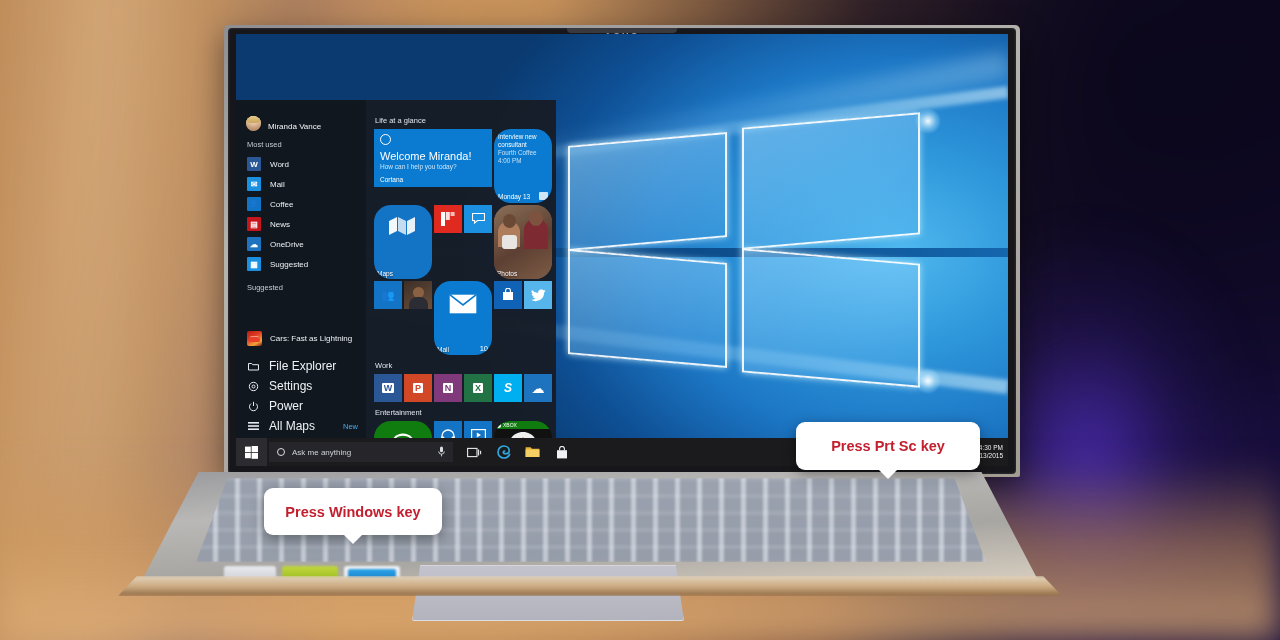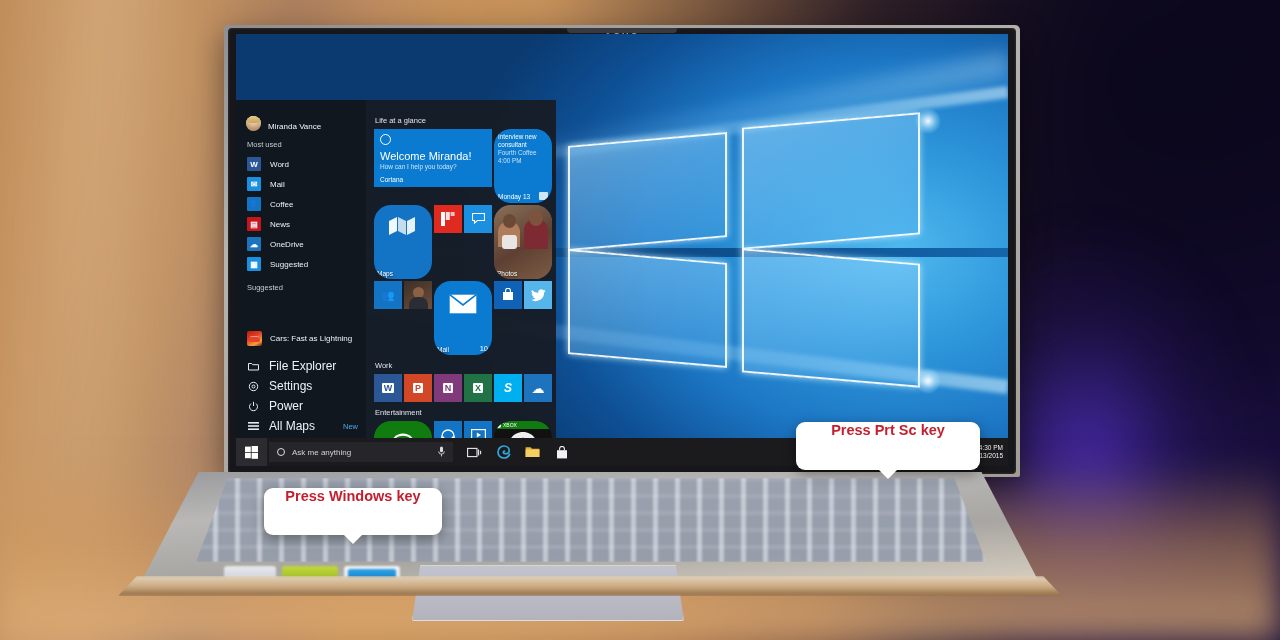--- a/index.html
+++ b/index.html
@@ -223,21 +223,21 @@
   .st2{ left:282px; width:56px; background:linear-gradient(180deg,#c2d83c,#93b521); }
   .st3{ left:344px; width:56px; background:linear-gradient(180deg,#f3f4f7,#dfe1e8); }
   .st3::after{ content:""; position:absolute; left:4px; top:3px; right:4px; bottom:3px;
     background:linear-gradient(180deg,#2aa3e8,#1b7ec4); border-radius:2px; }
 
   
   .callout{
     position:absolute; background:#fff; border-radius:9px;
     box-shadow:0 4px 14px rgba(0,0,0,.38);
     color:#c3202f; font-weight:700; font-size:14.5px;
-    display:flex; justify-content:center;
+    display:flex; align-items:center; justify-content:center;
   }
   .callout::after{
     content:""; position:absolute; left:50%; bottom:-9px; transform:translateX(-50%);
     border-left:10px solid transparent; border-right:10px solid transparent;
     border-top:10px solid #fff;
   }
   #callout-prtsc{ left:796px; top:422px; width:184px; height:48px; }
   #callout-win{  left:264px; top:488px; width:178px; height:47px; }
 </style>
 </head>

